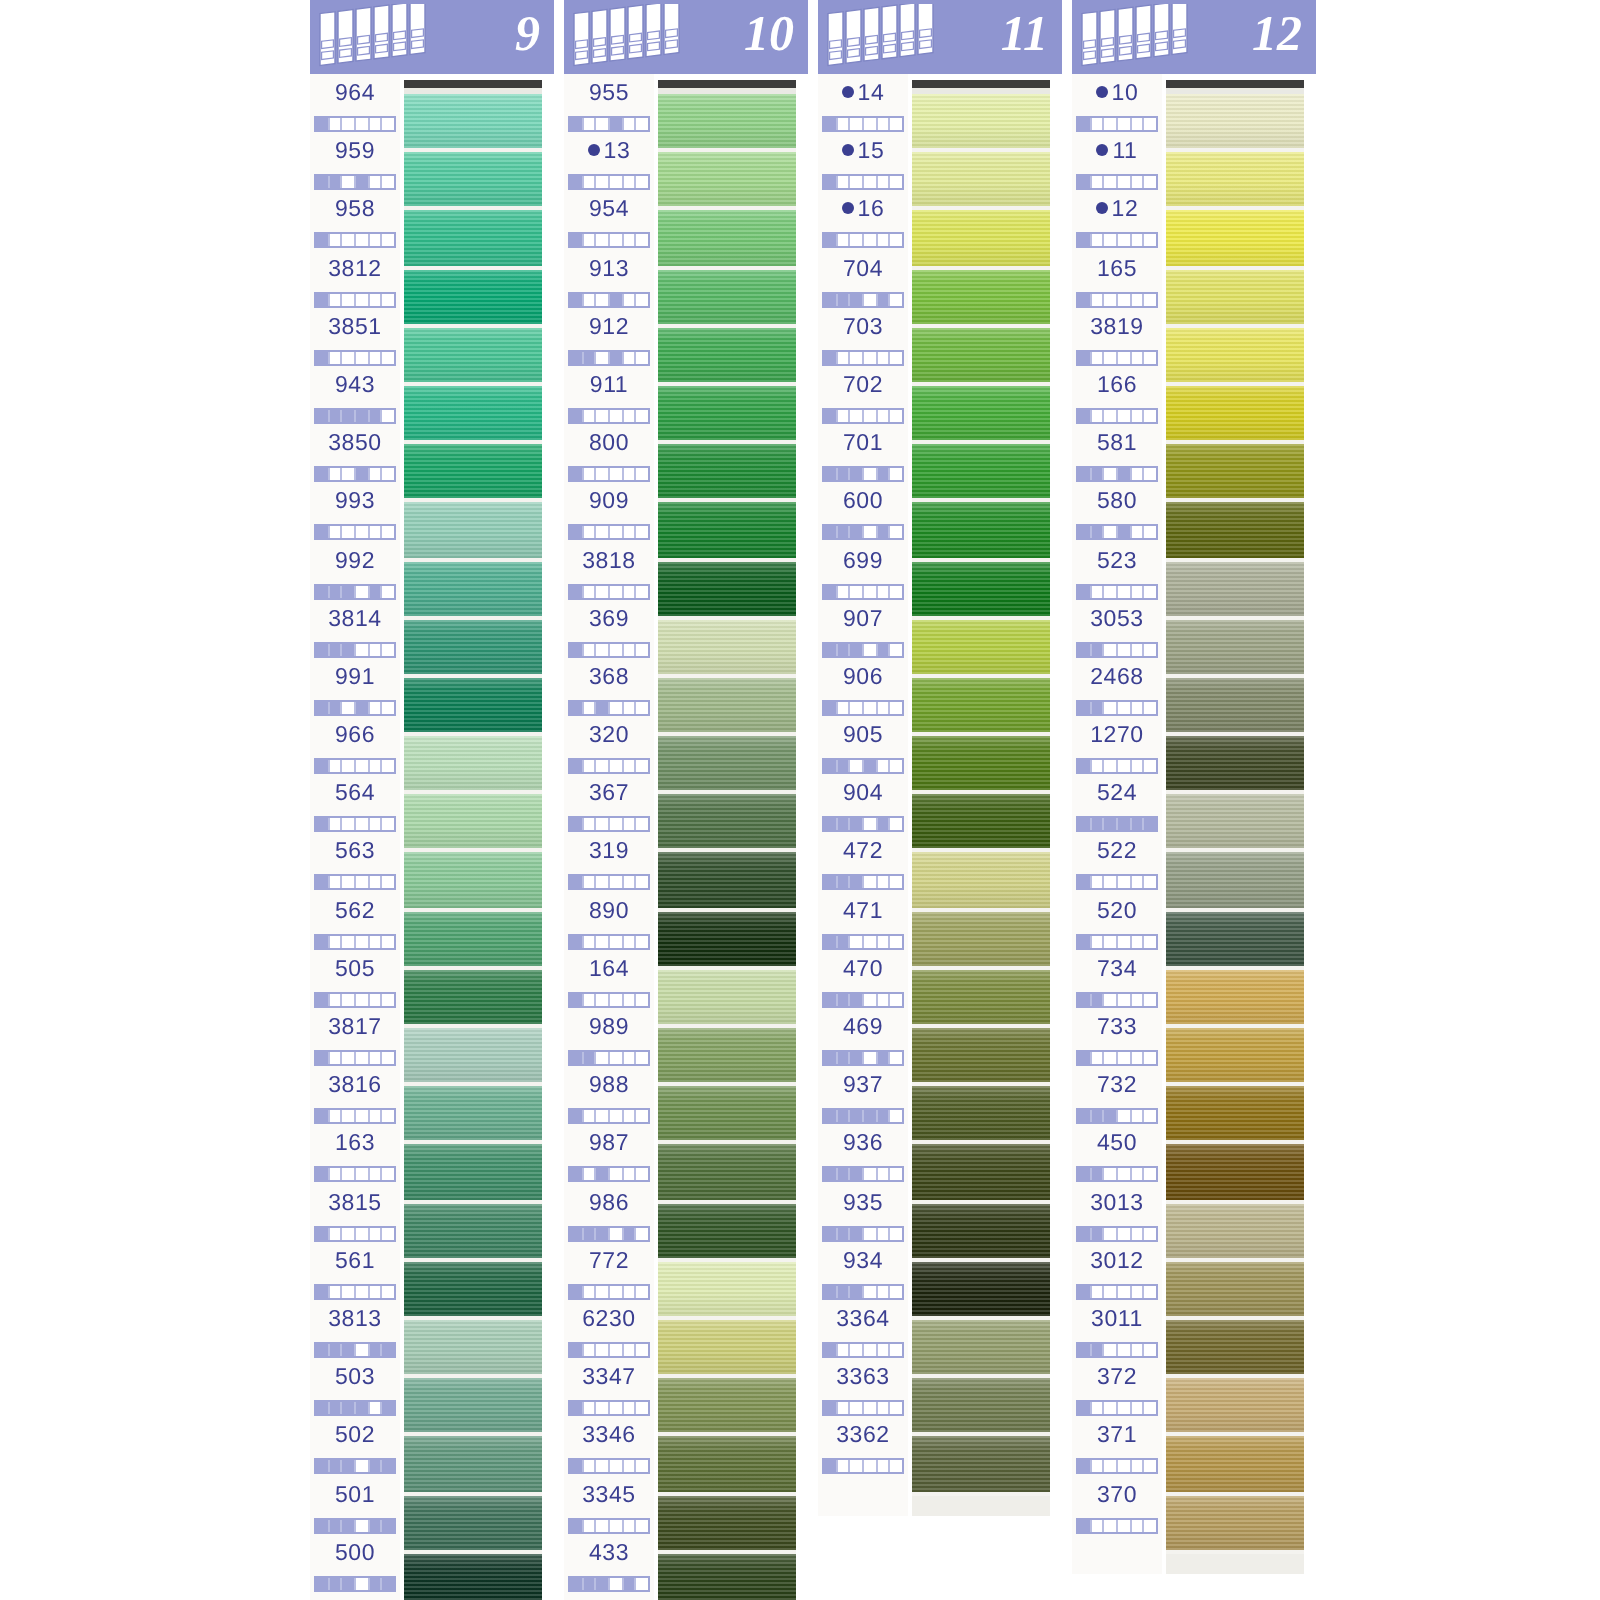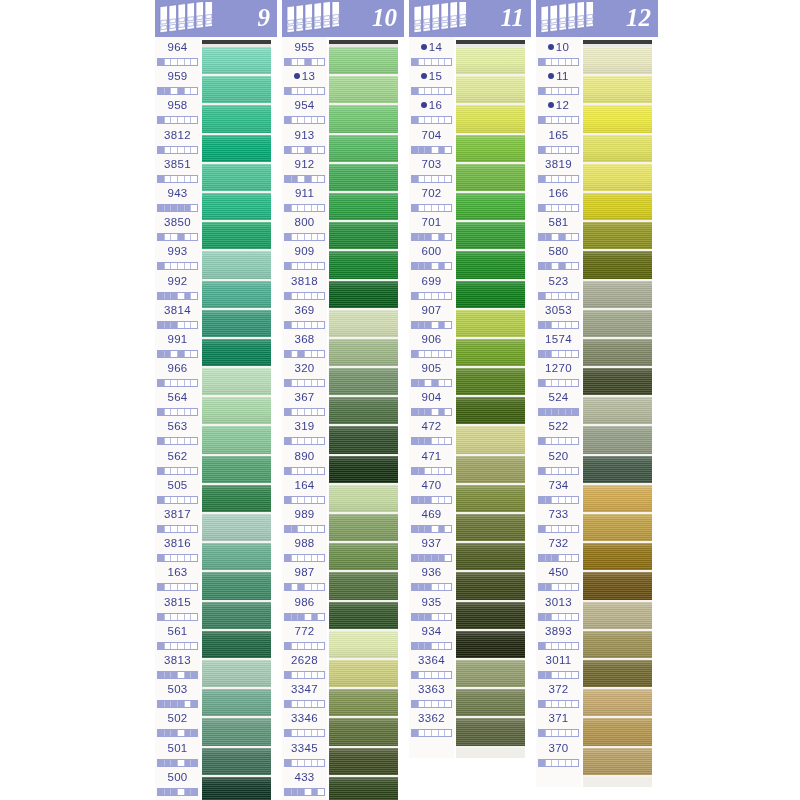--- a/index.html
+++ b/index.html
@@ -869,21 +869,21 @@
               <div class="checkstrip">
                 <span class="on"></span>
                 <span class="off"></span>
                 <span class="off"></span>
                 <span class="off"></span>
                 <span class="off"></span>
                 <span class="off"></span>
               </div>
             </div>
             <div class="row-label">
-              <div class="code"><span>2628</span></div>
+              <div class="code"><span>6230</span></div>
               <div class="checkstrip">
                 <span class="on"></span>
                 <span class="off"></span>
                 <span class="off"></span>
                 <span class="off"></span>
                 <span class="off"></span>
                 <span class="off"></span>
               </div>
             </div>
             <div class="row-label">
@@ -1571,21 +1571,21 @@
               <div class="checkstrip">
                 <span class="on"></span>
                 <span class="on"></span>
                 <span class="off"></span>
                 <span class="off"></span>
                 <span class="off"></span>
                 <span class="off"></span>
               </div>
             </div>
             <div class="row-label">
-              <div class="code"><span>1574</span></div>
+              <div class="code"><span>2468</span></div>
               <div class="checkstrip">
                 <span class="on"></span>
                 <span class="on"></span>
                 <span class="off"></span>
                 <span class="off"></span>
                 <span class="off"></span>
                 <span class="off"></span>
               </div>
             </div>
             <div class="row-label">
@@ -1681,21 +1681,21 @@
               <div class="checkstrip">
                 <span class="on"></span>
                 <span class="on"></span>
                 <span class="off"></span>
                 <span class="off"></span>
                 <span class="off"></span>
                 <span class="off"></span>
               </div>
             </div>
             <div class="row-label">
-              <div class="code"><span>3893</span></div>
+              <div class="code"><span>3012</span></div>
               <div class="checkstrip">
                 <span class="on"></span>
                 <span class="off"></span>
                 <span class="off"></span>
                 <span class="off"></span>
                 <span class="off"></span>
                 <span class="off"></span>
               </div>
             </div>
             <div class="row-label">

